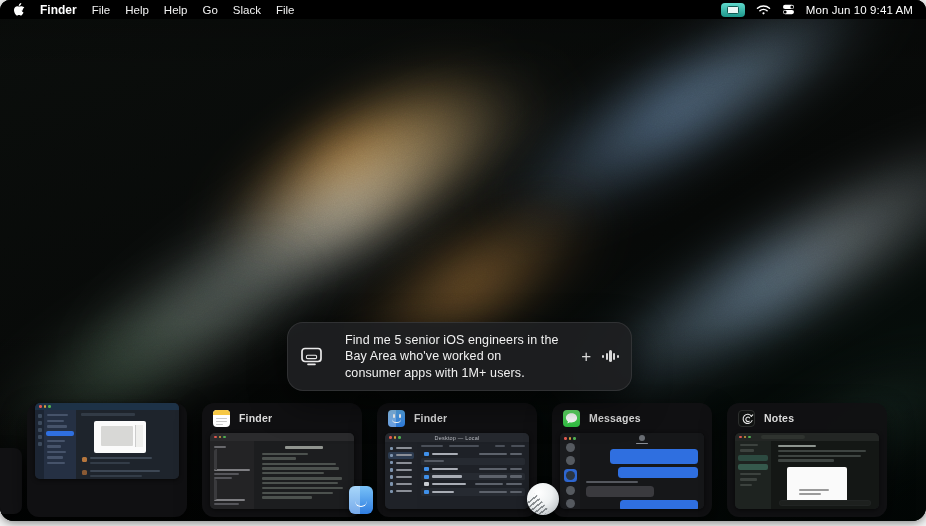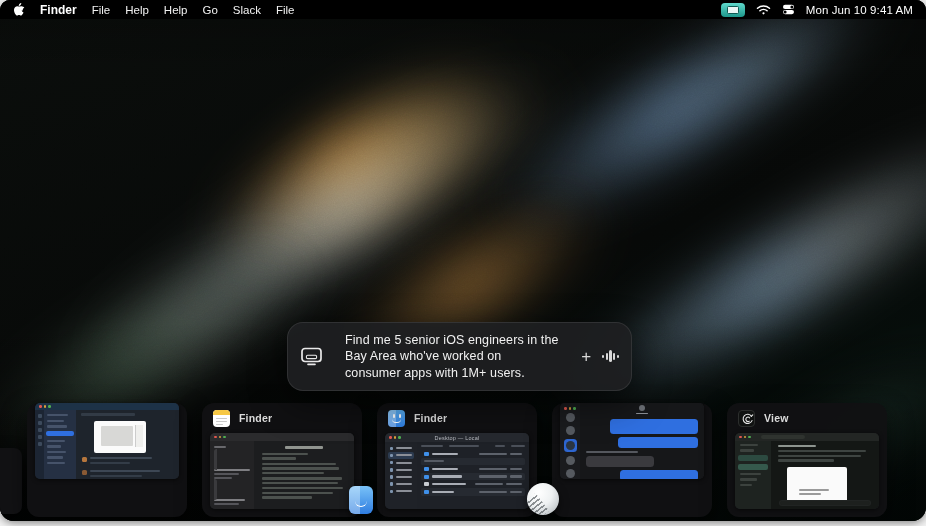--- a/index.html
+++ b/index.html
@@ -442,20 +442,28 @@
               <b style="width:22px"></b>
               <u></u>
               <s></s>
             </span>
         </div>
       </div>
     </div>
   </div>
 
   <div class="card" style="left:552px">
+    <div class="card-h">
+      <span class="app-icon ic-msg">
+        <svg width="17" height="17" viewBox="0 0 17 17">
+            <path d="M8.5 3.2c-3.1 0-5.6 2-5.6 4.6 0 1.5.8 2.8 2.1 3.6-.1.7-.4 1.4-.9 1.9 1-.1 1.9-.5 2.6-1 .6.1 1.2.2 1.8.2 3.1 0 5.6-2 5.6-4.7s-2.5-4.6-5.6-4.6z" fill="#fff"></path>
+          </svg>
+      </span>
+      <span class="card-label">Messages</span>
+    </div>
     <div class="thumb">
       <div class="m-body">
         <span class="tl" style="left:4px;top:4px;z-index:2">
             <i class="r"></i>
             <i class="y"></i>
             <i class="g"></i>
           </span>
         <div class="m-rail">
           <i></i>
             <i></i>
@@ -485,21 +493,21 @@
 
   <div class="card" style="left:727px">
     <div class="card-h">
       <span class="app-icon ic-comet">
         <svg width="15" height="15" viewBox="0 0 15 15" style="margin:1px" fill="none" stroke="#e8e8e8" stroke-width="1.1" stroke-linecap="round">
           <path d="M11.5 4.2A4.6 4.6 0 1 0 12 8.6"></path>
             <path d="M9.6 5.8a2.2 2.2 0 1 0-.4 3.4"></path>
             <path d="M12.8 2.8l-1.6 1.6"></path>
         </svg>
       </span>
-      <span class="card-label">View</span>
+      <span class="card-label">Notes</span>
     </div>
     <div class="thumb">
       <i class="c-top">
           <b></b>
         </i>
       <span class="tl" style="left:4px;top:2.5px">
           <i class="r"></i>
           <i class="y"></i>
           <i class="g"></i>
         </span>

